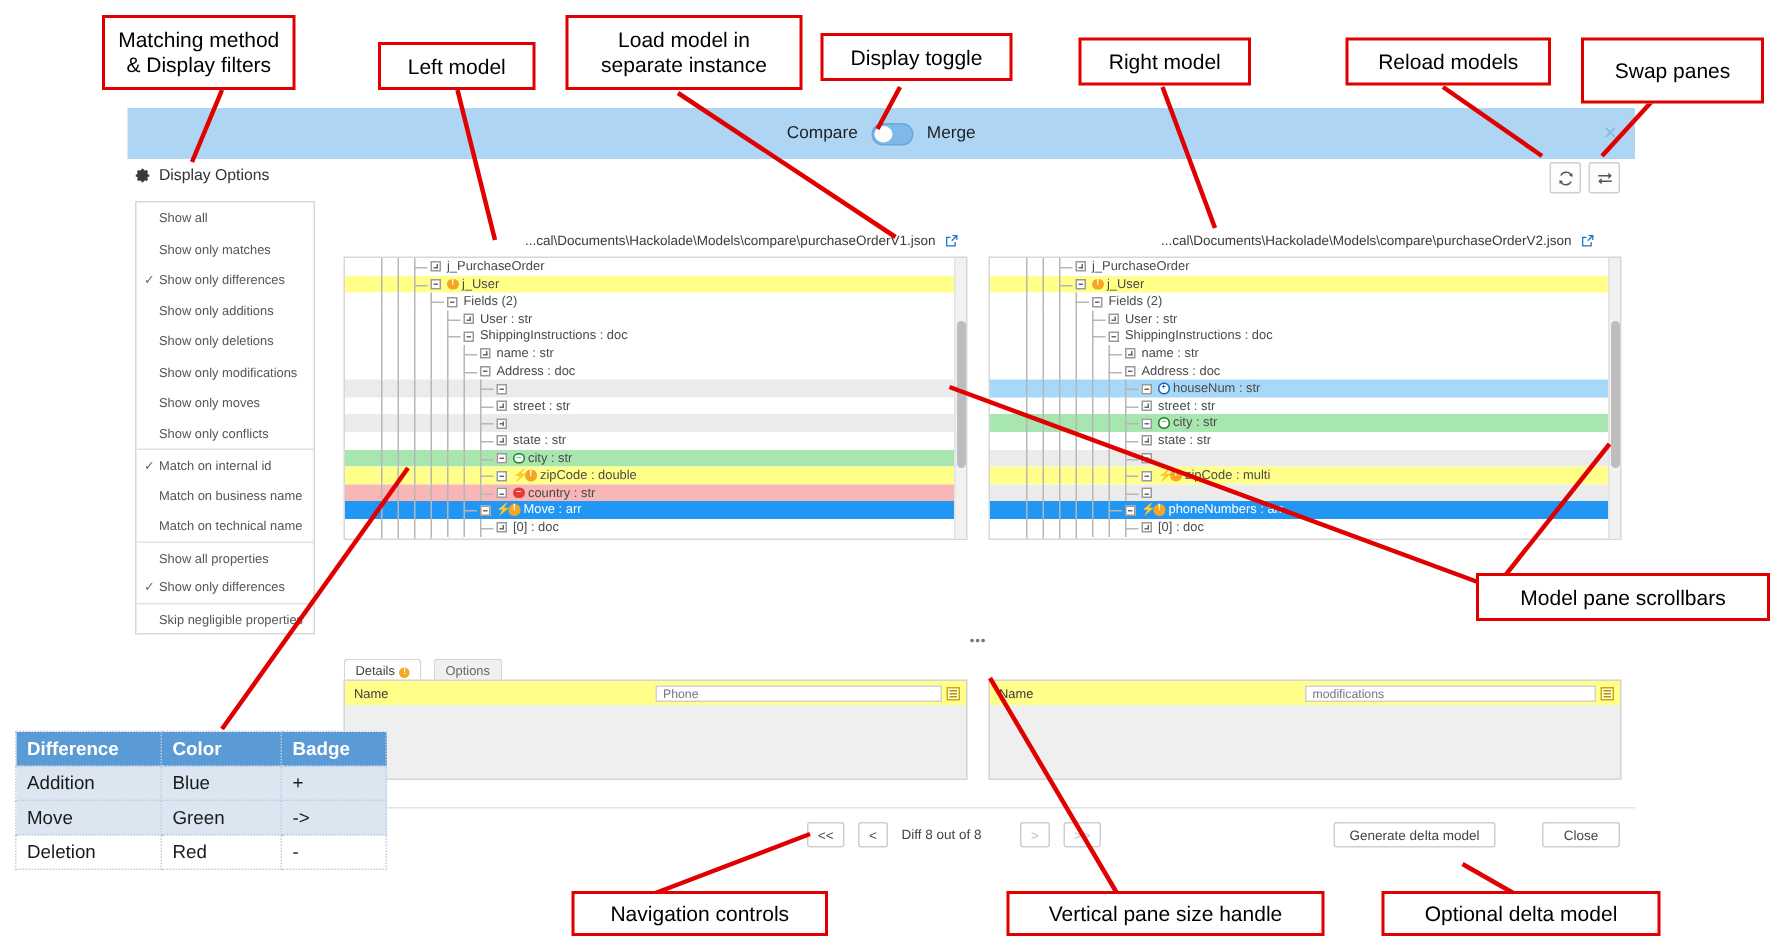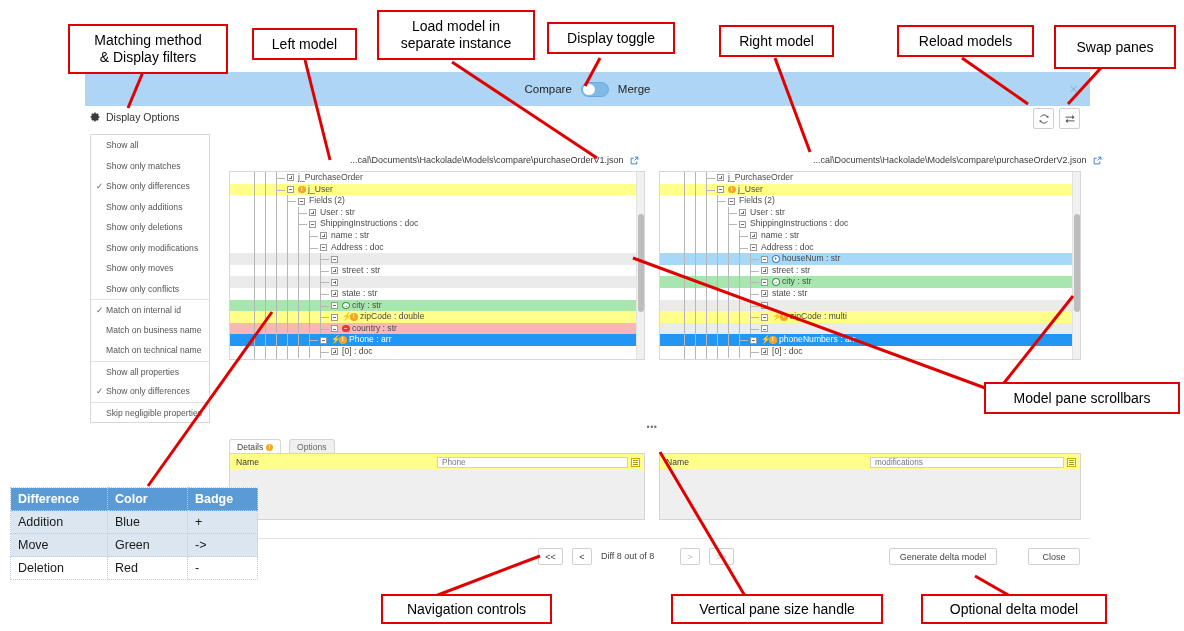--- a/index.html
+++ b/index.html
@@ -67,21 +67,21 @@
   .dd-item { height:20.5px; line-height:20.5px; padding-left:15px; position:relative; white-space:nowrap; overflow:hidden;}
   .dd-item .chk { position:absolute; left:5px; top:0; color:#666; }
   .dd-sep { border-top:1px solid #e2e2e2; }
 
   
   .pane-path {
     position:absolute; font-size:9px; color:#3a3a3a;
     top:83px; display:flex; align-items:flex-end; gap:6px; white-space:nowrap;
   }
   #left-path  { left:265px; }
-  #right-path { left:728px; }
+  #right-path { left:689px; }
   .ext-link { width:9px; height:9px; display:block; }
 
   .tree-pane {
     position:absolute; top:99px; height:189px;
     background:#ffffff; border:1px solid #d7d7d7;
     overflow:hidden;
   }
   #left-pane  { left:144px;  width:416px; }
   #right-pane { left:574px;  width:422px; }
 
@@ -463,21 +463,21 @@
           <div class="vline" style="left: 24px; height: 11.6px;"></div>
           <div class="vline" style="left: 35px; height: 11.6px;"></div>
           <div class="vline" style="left: 46px; height: 11.6px;"></div>
           <div class="vline" style="left: 57px; height: 11.6px;"></div>
           <div class="vline" style="left: 68px; height: 11.6px;"></div>
           <div class="vline" style="left: 79px; height: 11.6px;"></div>
           <div class="elbow" style="left: 79px; width: 9px;"></div>
           <div class="node" style="left: 90px;"></div>
           <div class="bolt" style="left: 101px;">⚡</div>
           <div class="badge b-mod" style="left: 109px;">!</div>
-          <div class="lbl" style="left: 119px;">Phone : arr</div>
+          <div class="lbl" style="left: 119px;">Move : arr</div>
         </div>
         <div class="row ">
           <div class="vline" style="left: 24px; height: 11.6px;"></div>
           <div class="vline" style="left: 35px; height: 11.6px;"></div>
           <div class="vline" style="left: 46px; height: 11.6px;"></div>
           <div class="vline" style="left: 57px; height: 11.6px;"></div>
           <div class="vline" style="left: 68px; height: 11.6px;"></div>
           <div class="vline" style="left: 79px; height: 11.6px;"></div>
           <div class="vline" style="left: 90px; height: 11.6px;"></div>
           <div class="elbow" style="left: 90px; width: 9px;"></div>
@@ -755,21 +755,21 @@
     <line x1="1110" y1="58" x2="1068" y2="104"></line>
     <line x1="1000" y1="388" x2="1073" y2="296"></line>
     <line x1="996" y1="392" x2="633" y2="258"></line>
     <line x1="430" y1="598" x2="540" y2="556"></line>
     <line x1="745" y1="596" x2="660" y2="452"></line>
     <line x1="1010" y1="596" x2="975" y2="576"></line>
     <line x1="148" y1="486" x2="272" y2="312"></line>
   </g>
 </svg>
 
-<div class="callout" style="left:68px;  top:24px;  width:160px; height:50px;">
+<div class="callout" style="left:68px;  top:10px;  width:129px; height:50px;">
   <span>Matching method<br>&amp; Display filters</span>
 </div>
 <div class="callout" style="left:252px; top:28px; width:105px; height:32px;">
   <span>Left model</span>
 </div>
 <div class="callout" style="left:377px; top:10px; width:158px; height:50px;">
   <span>Load model in<br>separate instance</span>
 </div>
 <div class="callout" style="left:547px; top:22px; width:128px; height:32px;">
   <span>Display toggle</span>

